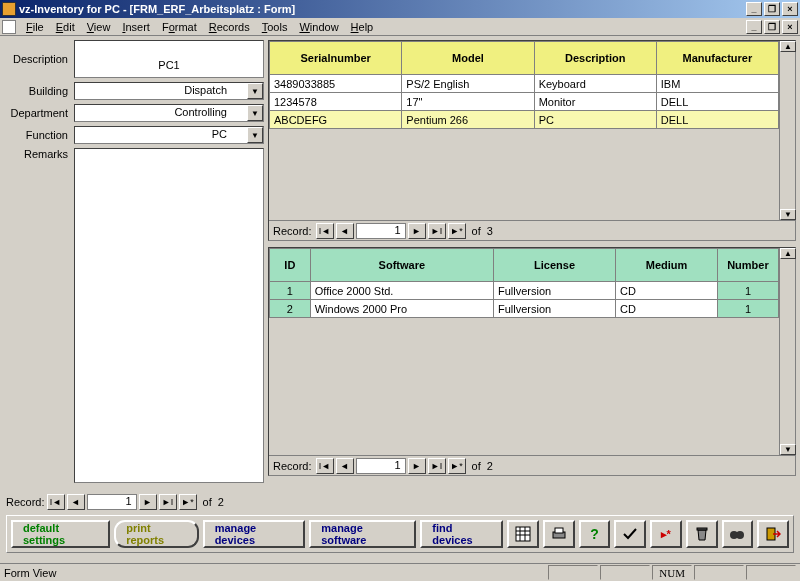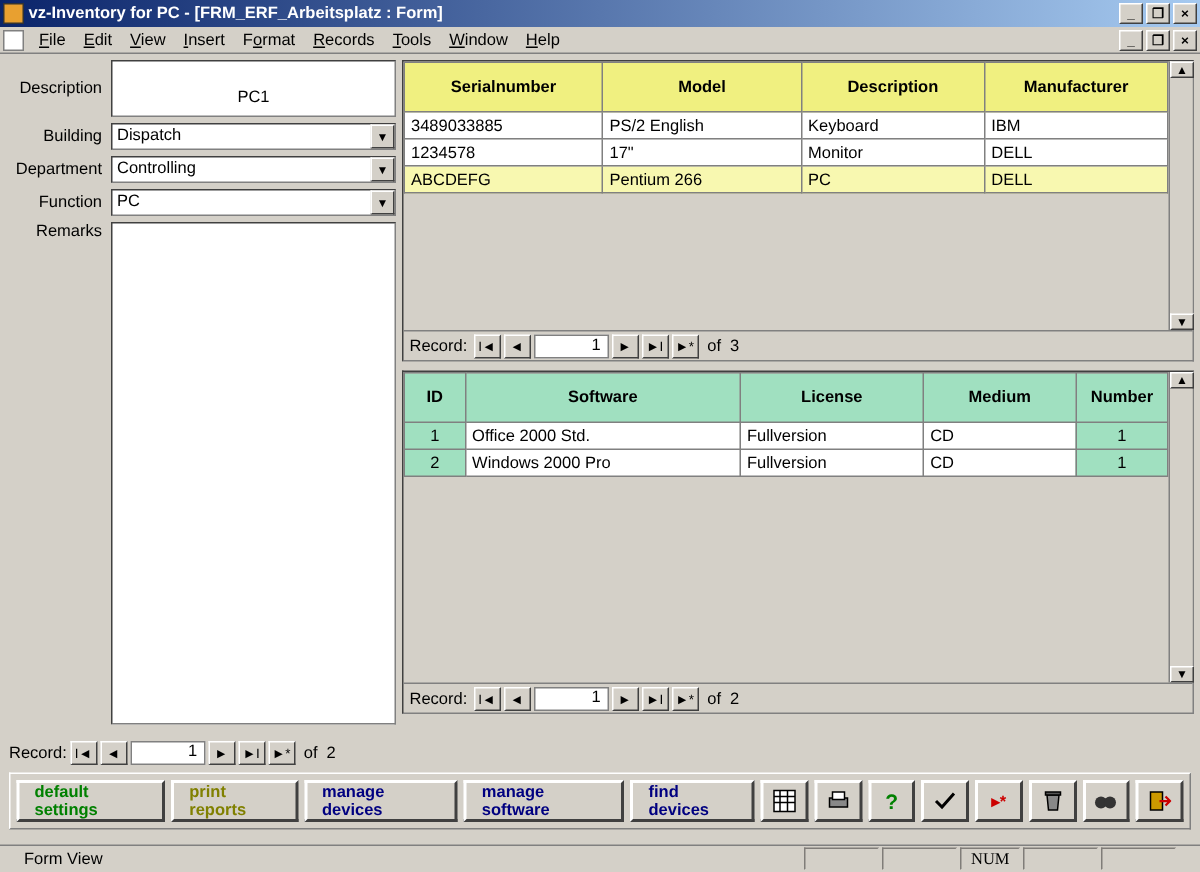--- a/index.html
+++ b/index.html
@@ -58,21 +58,21 @@
 .field-row .text-input {
   flex: 1; height: 18px; background: #fff;
   border: 1px solid #808080; border-top-color: #404040; border-left-color: #404040;
   padding: 18px 3px; text-align: center;
 }
 .field-row .combo {
   flex: 1; height: 18px; display: flex;
   border: 1px solid #808080; border-top-color: #404040; border-left-color: #404040;
   background: #fff;
 }
-.field-row .combo .val { flex: 1; padding: 1px 3px; }
+.field-row .combo .val { flex: 1; padding: 1px 20px; text-align: right; }
 .combo-btn, .scroll-btn {
   width: 16px; background: #d4d0c8;
   border: 1px solid #fff; border-right-color: #404040; border-bottom-color: #404040;
   display: flex; align-items: center; justify-content: center; font-size: 8px;
 }
 .remarks-area {
   height: 335px; background: #fff;
   border: 1px solid #808080; border-top-color: #404040; border-left-color: #404040;
 }
 .subform {
@@ -118,25 +118,25 @@
   border: 1px solid #808080; border-top-color: #fff; border-left-color: #fff; padding: 4px;
 }
 .tool-btn {
   height: 28px; padding: 0 10px;
   border: 2px solid #fff; border-right-color: #404040; border-bottom-color: #404040;
   background: #d4d0c8; font-size: 11px; display: flex; align-items: center; justify-content: center;
   font-weight: bold;
 }
 .tool-btn.icon { width: 34px; padding: 0; }
 .c-green { color: #008000; }
-.c-olive { color: #808000; }
+.c-olive { color: #808000; border-radius: 11px; }
 .c-navy { color: #000080; }
 .statusbar {
   position: absolute; bottom: 0; left: 0; right: 0; height: 18px;
-  border-top: 1px solid #808080; display: flex; align-items: center; padding: 0 16px;
+  border-top: 1px solid #808080; display: flex; align-items: center; padding: 0 4px;
 }
 .statusbar .cell { border: 1px inset #d4d0c8; padding: 0 6px; margin-left: 2px; height: 15px; display:flex;align-items:center;font-family:Liberation Serif, serif;}
 .statusbar .spacer { flex: 1; }
 svg { display: block; }
 </style>
 </head>
 <body>
 
 <div class="titlebar">
   <div class="icon"></div>

